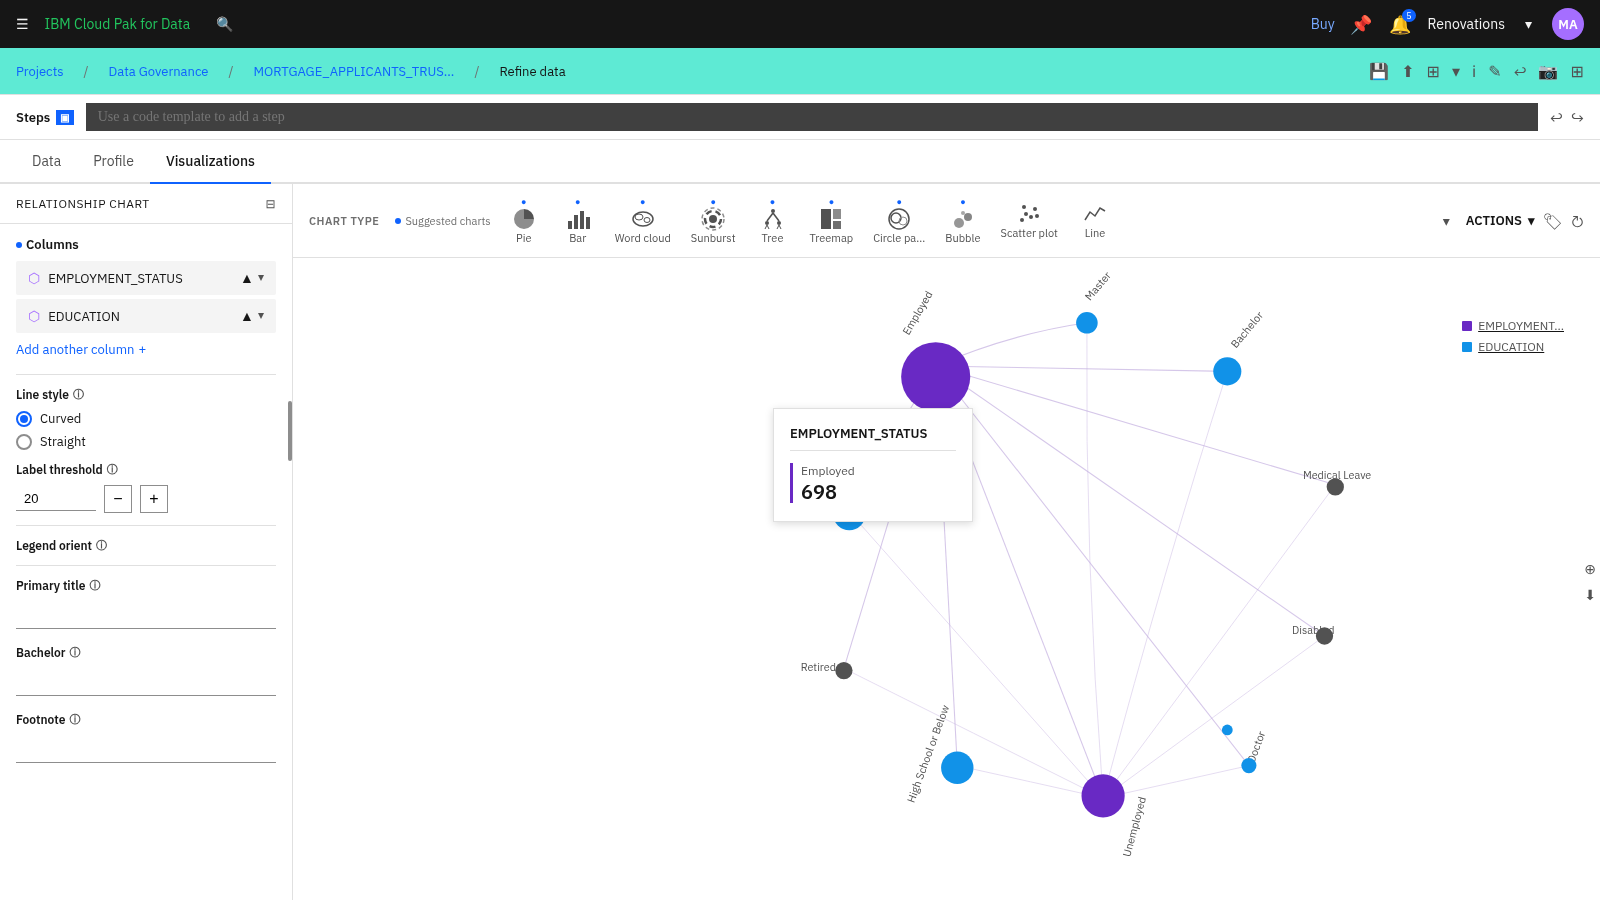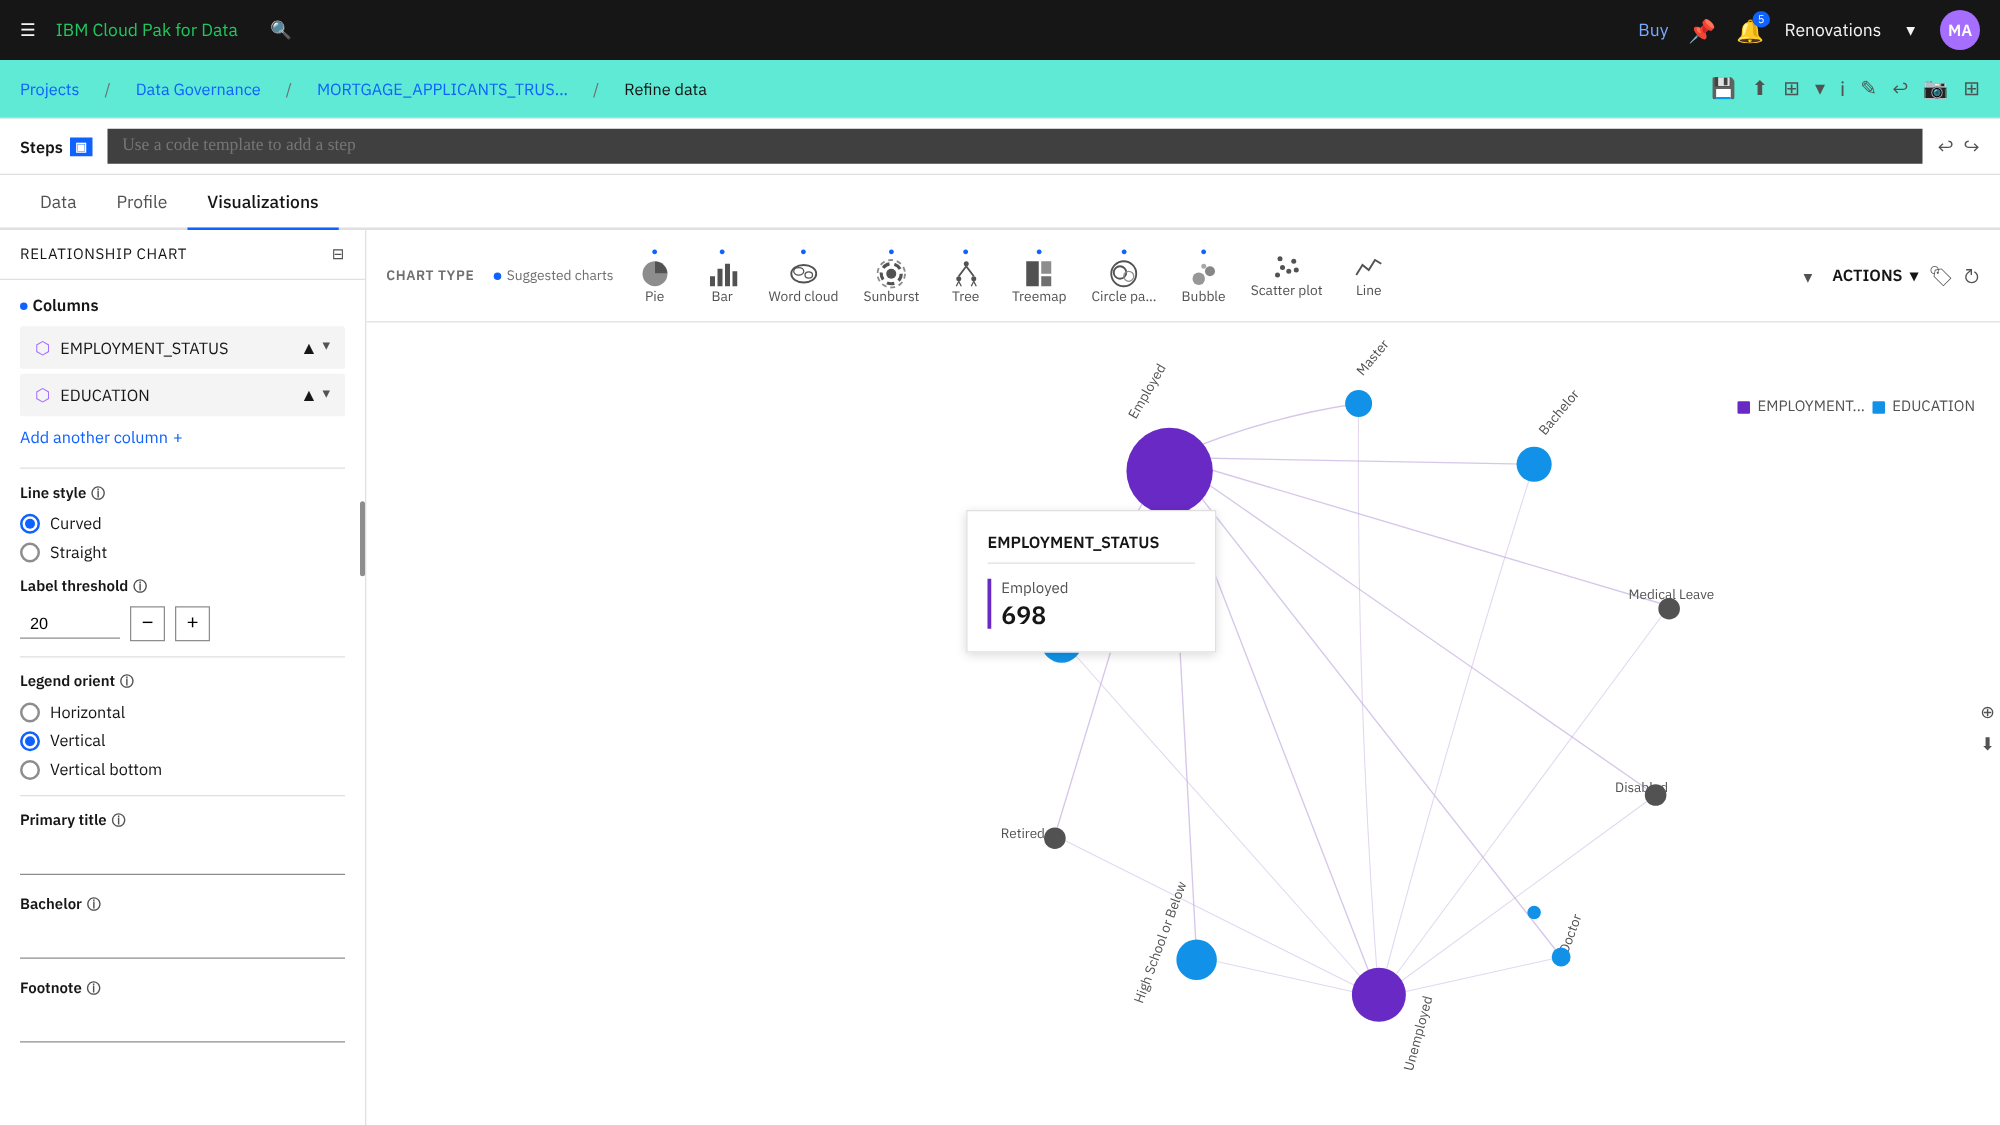--- a/index.html
+++ b/index.html
@@ -211,25 +211,26 @@
     }
     .tooltip-title { font-size: 13px; font-weight: 600; margin-bottom: 12px; color: #161616; border-bottom: 1px solid #e0e0e0; padding-bottom: 8px; }
     .tooltip-row { display: flex; align-items: flex-start; gap: 8px; }
     .tooltip-bar { width: 3px; height: 40px; background: #6929c4; }
     .tooltip-value-label { font-size: 12px; color: #525252; }
     .tooltip-value { font-size: 20px; font-weight: 600; color: #161616; }
 
     
     .chart-legend {
       position: absolute;
-      right: 20px;
+      right: 36px;
       top: 60px;
       display: flex;
-      flex-direction: row;
+      flex-direction: column;
       gap: 6px;
+      text-decoration: underline;
     }
     .legend-item { display: flex; align-items: center; gap: 6px; font-size: 12px; color: #525252; }
     .legend-dot { width: 10px; height: 10px; border-radius: 1px; }
 
     
     .chart-right-icons {
       position: absolute;
       right: 4px;
       top: 50%;
       transform: translateY(-50%);
@@ -382,34 +383,20 @@
         <button class="num-btn">−</button>
         <button class="num-btn">+</button>
       </div>
 
       <hr class="divider">
 
       <div class="section-label">
         <span>Legend orient</span>
         <span class="info-icon">ⓘ</span>
       </div>
-      <div class="radio-group">
-        <div class="radio-item">
-          <div class="radio-circle unchecked"></div>
-          <span>Horizontal</span>
-        </div>
-        <div class="radio-item">
-          <div class="radio-circle checked"></div>
-          <span>Vertical</span>
-        </div>
-        <div class="radio-item">
-          <div class="radio-circle unchecked"></div>
-          <span>Vertical bottom</span>
-        </div>
-      </div>
 
       <hr class="divider">
 
       <div class="section-label">
         <span>Primary title</span>
         <span class="info-icon">ⓘ</span>
       </div>
       <input class="title-input" type="text" placeholder="" style="">
 
       <div class="section-label">

